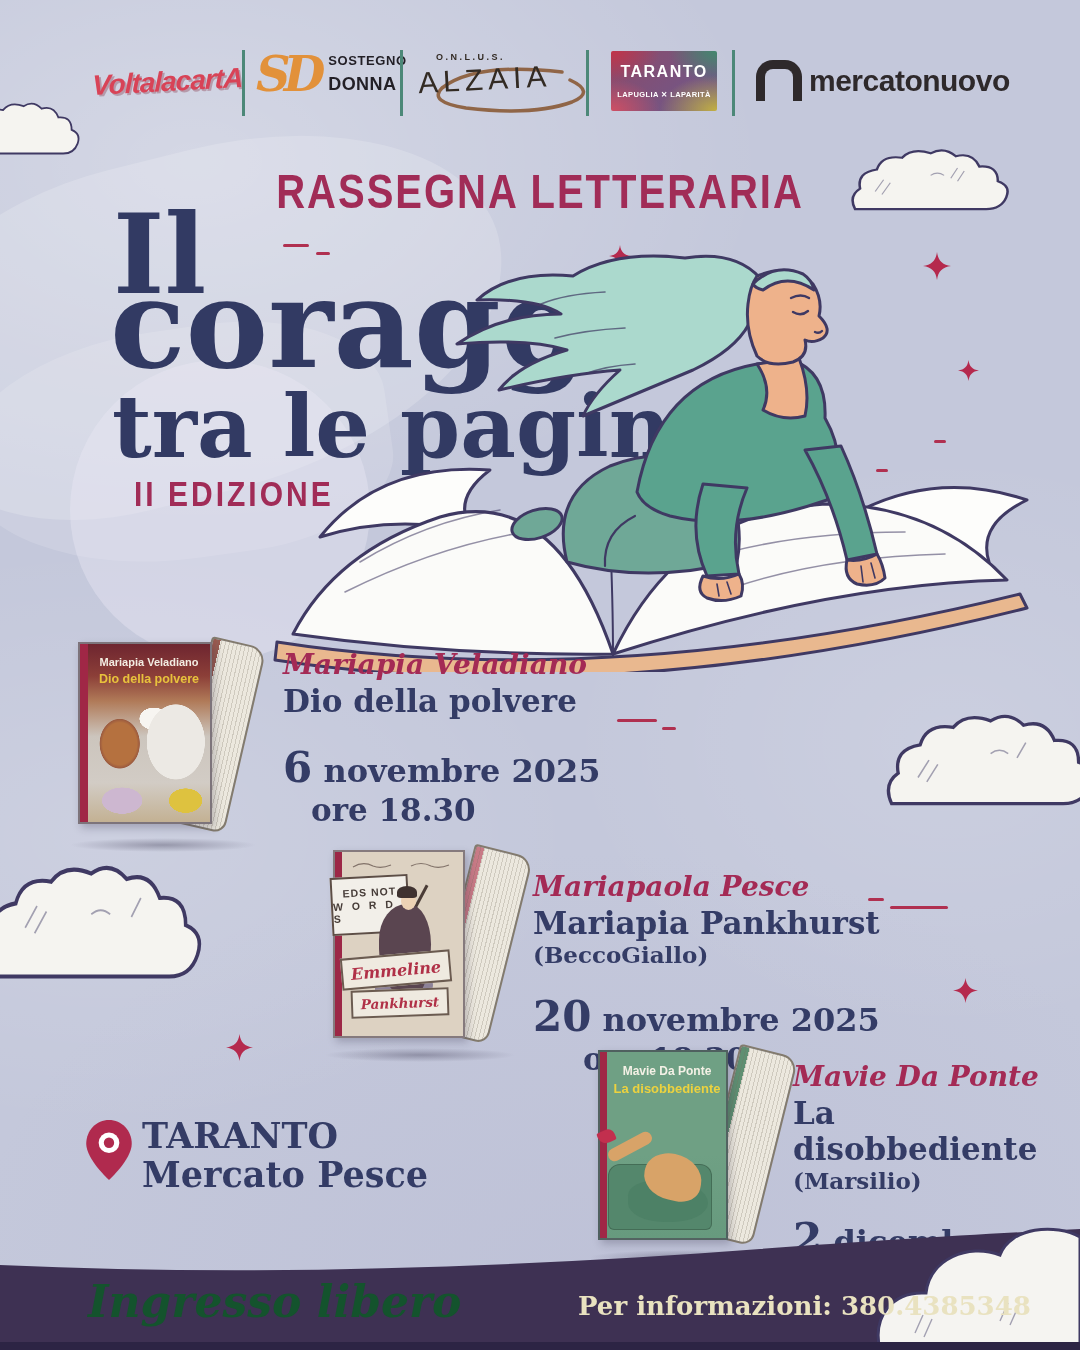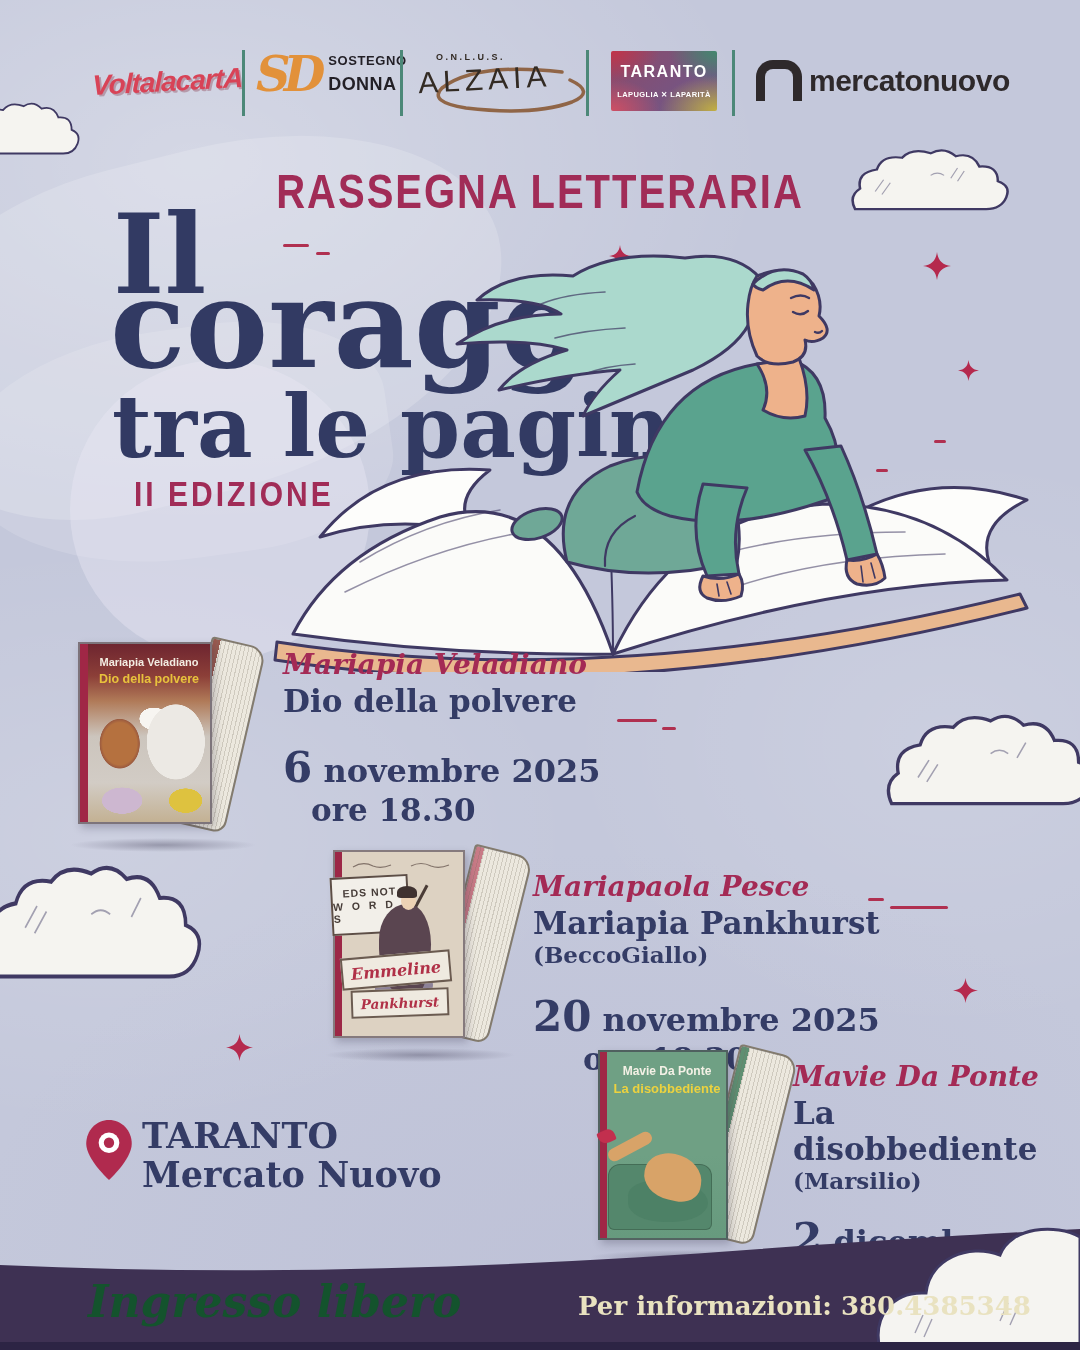--- a/index.html
+++ b/index.html
@@ -330,21 +330,21 @@
     <div class="ev-time" style="margin-left:28px;">ore 18.30</div>
   </div>
 
   <svg class="abs" style="left:86px;top:1120px;width:46px;height:60px;" viewBox="0 0 44 58">
     <path d="M22,0 C34,0 44,10 44,23 C44,38 22,58 22,58 C22,58 0,38 0,23 C0,10 10,0 22,0 Z" fill="#b02a4e"></path>
     <circle cx="22" cy="22" r="10" fill="#ffffff"></circle>
     <circle cx="22" cy="22" r="5" fill="#b02a4e"></circle>
   </svg>
   <div class="abs" style="left:142px;top:1116px;">
     <div class="loc-city">TARANTO</div>
-    <div class="loc-venue">Mercato Nuovo</div>
+    <div class="loc-venue">Mercato Pesce</div>
   </div>
 
   <svg class="abs" style="left:0;top:1225px;width:1080px;height:125px;z-index:5;" viewBox="0 0 1080 125">
     <path d="M0,40 C260,52 520,42 760,24 C880,15 1000,8 1080,4 L1080,125 L0,125 Z" fill="#3e3153"></path>
     <path d="M880,125 C872,92 892,66 926,68 C930,34 968,18 1000,30 C1010,2 1056,-2 1080,12 L1080,125 Z" fill="#f5f4f1" stroke="#3f3963" stroke-width="3"></path>
     <path d="M915,108 l8,-18 M924,112 l8,-18 M1000,96 l8,-18 M1010,100 l8,-18" stroke="#3f3963" stroke-width="1.4" opacity="0.45" fill="none"></path>
     <rect x="0" y="117" width="1080" height="8" fill="#2c2444"></rect>
   </svg>
   <div class="abs footer-left">Ingresso libero</div>
   <div class="abs footer-right">Per informazioni: 380.4385348</div>

